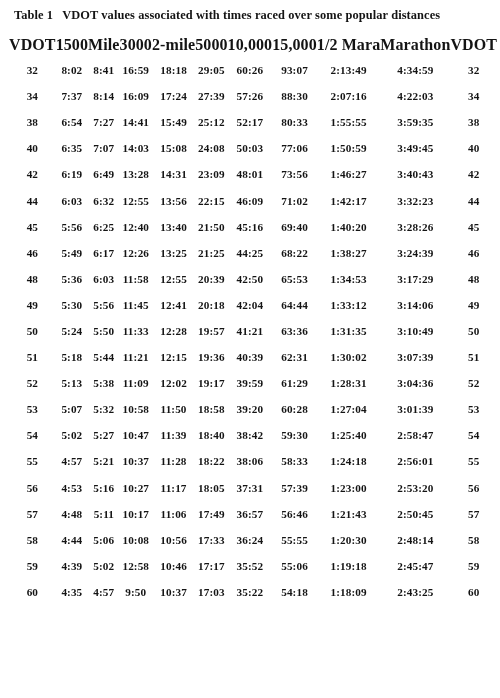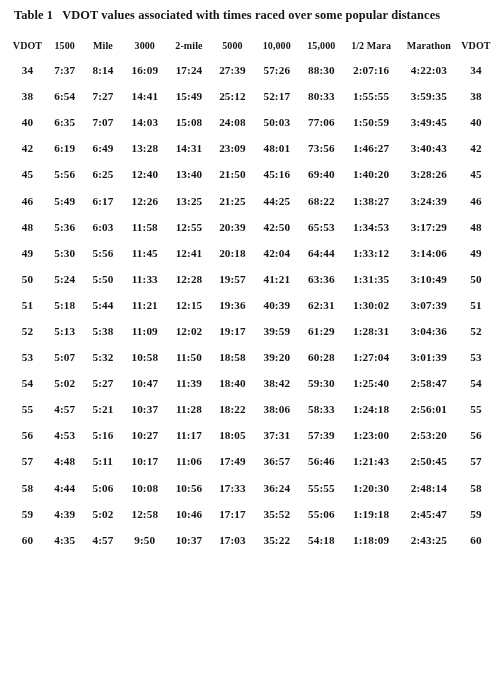--- a/index.html
+++ b/index.html
@@ -50,21 +50,21 @@
   table.vdot td {
     padding: 0;
     border: 0;
     text-align: center;
     white-space: nowrap;
     font-weight: bold;
   }
   table.vdot thead th {
     height: 24px;
     vertical-align: middle;
-    font-size: 10px;
+    font-size: 16px;
     letter-spacing: 0.1px;
   }
   table.vdot tbody td {
     height: 26.1px;
     vertical-align: middle;
     letter-spacing: 0.1px;
   }
   
   .c-vdot   { width: 40px; }
   .c-1500   { width: 44px; }
@@ -111,20 +111,33 @@
           <th>5000</th>
           <th>10,000</th>
           <th>15,000</th>
           <th>1/2 Mara</th>
           <th>Marathon</th>
           <th>VDOT</th>
         </tr>
     </thead>
     <tbody>
         <tr>
+          <td>32</td>
+          <td>8:02</td>
+          <td>8:41</td>
+          <td>16:59</td>
+          <td>18:18</td>
+          <td>29:05</td>
+          <td>60:26</td>
+          <td>93:07</td>
+          <td>2:13:49</td>
+          <td>4:34:59</td>
+          <td>32</td>
+        </tr>
+        <tr>
           <td>34</td>
           <td>7:37</td>
           <td>8:14</td>
           <td>16:09</td>
           <td>17:24</td>
           <td>27:39</td>
           <td>57:26</td>
           <td>88:30</td>
           <td>2:07:16</td>
           <td>4:22:03</td>
@@ -163,20 +176,33 @@
           <td>13:28</td>
           <td>14:31</td>
           <td>23:09</td>
           <td>48:01</td>
           <td>73:56</td>
           <td>1:46:27</td>
           <td>3:40:43</td>
           <td>42</td>
         </tr>
         <tr>
+          <td>44</td>
+          <td>6:03</td>
+          <td>6:32</td>
+          <td>12:55</td>
+          <td>13:56</td>
+          <td>22:15</td>
+          <td>46:09</td>
+          <td>71:02</td>
+          <td>1:42:17</td>
+          <td>3:32:23</td>
+          <td>44</td>
+        </tr>
+        <tr>
           <td>45</td>
           <td>5:56</td>
           <td>6:25</td>
           <td>12:40</td>
           <td>13:40</td>
           <td>21:50</td>
           <td>45:16</td>
           <td>69:40</td>
           <td>1:40:20</td>
           <td>3:28:26</td>

